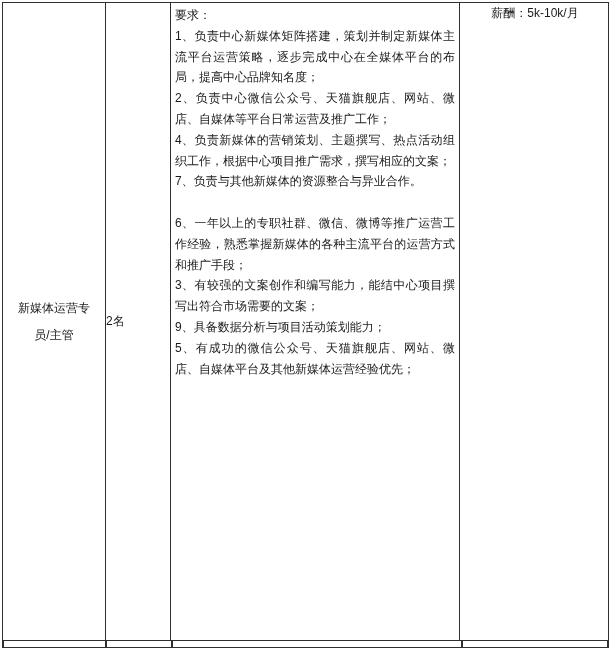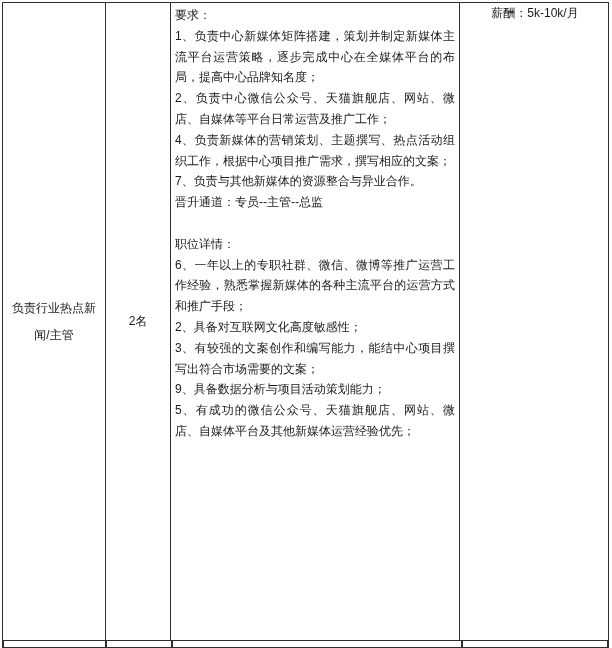--- a/index.html
+++ b/index.html
@@ -40,21 +40,20 @@
     display: flex;
     align-items: center;
     justify-content: center;
     text-align: center;
     padding: 0 8px;
     line-height: 27px;
   }
   .cell-count {
     display: flex;
     align-items: center;
-    justify-content: center;
     text-align: center;
     line-height: 21px;
   }
   .cell-desc {
     padding: 2px 4px 0 4px;
     line-height: 20.8px;
     text-align: justify;
   }
   .cell-desc p {
     margin: 0;
@@ -94,38 +93,35 @@
   }
 </style>
 </head>
 <body>
 
 <div id="screen">
 
   <div class="job-table">
 
     <div class="cell cell-title">
-      <span>负责行业热点新闻/主管</span>
+      <span>新媒体运营专员/主管</span>
     </div>
 
     <div class="cell cell-count">
       <span>2名</span>
     </div>
 
     <div class="cell cell-desc">
       <p>要求：</p>
       <p>1、负责中心新媒体矩阵搭建，策划并制定新媒体主流平台运营策略，逐步完成中心在全媒体平台的布局，提高中心品牌知名度；</p>
       <p>2、负责中心微信公众号、天猫旗舰店、网站、微店、自媒体等平台日常运营及推广工作；</p>
       <p>4、负责新媒体的营销策划、主题撰写、热点活动组织工作，根据中心项目推广需求，撰写相应的文案；</p>
       <p>7、负责与其他新媒体的资源整合与异业合作。</p>
-      <p>晋升通道：专员--主管--总监</p>
       <div class="gap-line"></div>
-      <p>职位详情：</p>
       <p>6、一年以上的专职社群、微信、微博等推广运营工作经验，熟悉掌握新媒体的各种主流平台的运营方式和推广手段；</p>
-      <p>2、具备对互联网文化高度敏感性；</p>
       <p>3、有较强的文案创作和编写能力，能结中心项目撰写出符合市场需要的文案；</p>
       <p>9、具备数据分析与项目活动策划能力；</p>
       <p>5、有成功的微信公众号、天猫旗舰店、网站、微店、自媒体平台及其他新媒体运营经验优先；</p>
 
     </div>
 
     <div class="cell cell-comp">
       <p class="salary">薪酬：5k-10k/月</p>
     </div>
 

